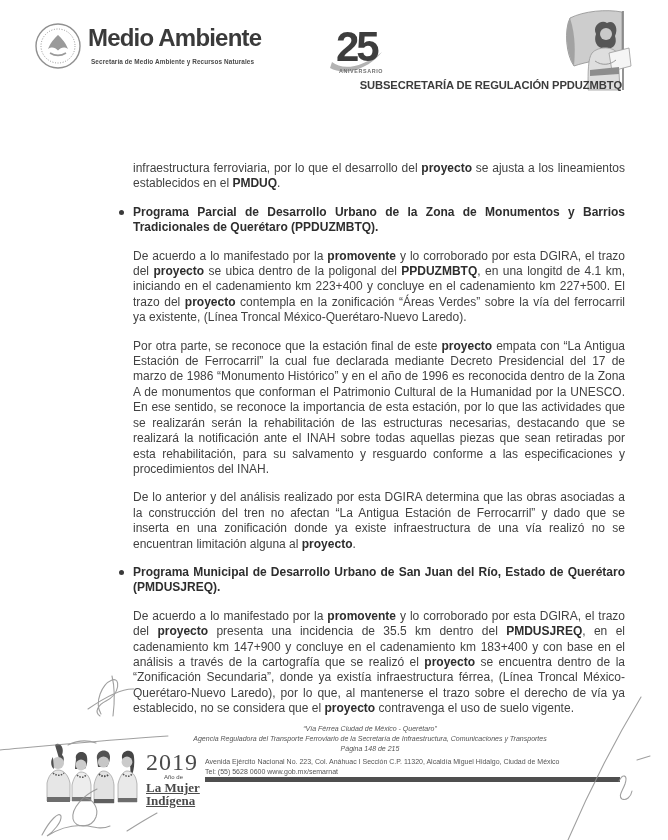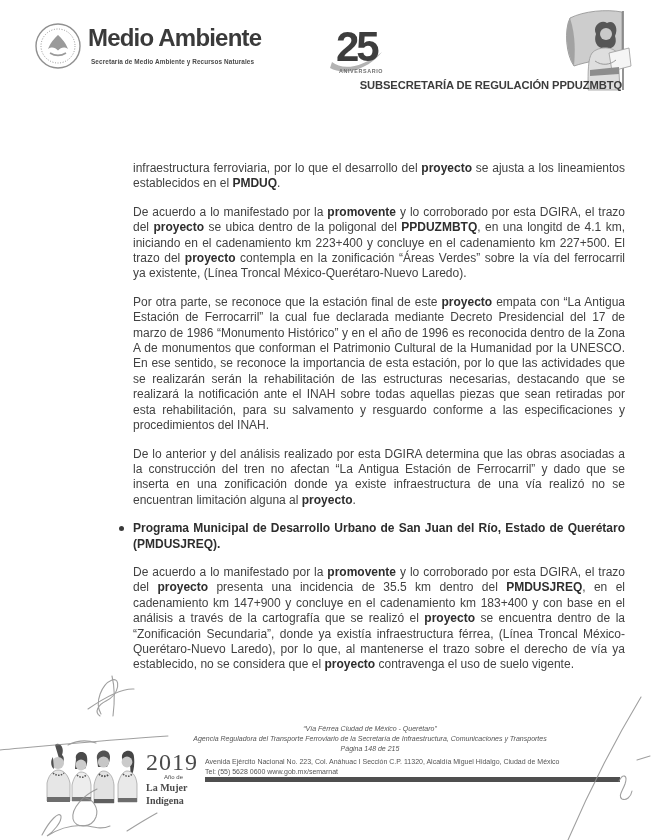--- a/index.html
+++ b/index.html
@@ -28,21 +28,21 @@
   .bullet .para{margin:0;font-weight:700;color:#2f2f2f;}
 
   
   .f-center{left:140px;top:724px;width:460px;text-align:center;color:#555;line-height:10px;}
   .f-it{font-style:italic;font-size:7px;}
   .f-addr{left:205px;top:757px;width:420px;font-size:7px;color:#555;line-height:9.6px;text-align:left;}
   .f-bar{left:205px;top:777px;width:415px;height:5px;background:#4f4f4f;}
   .y2025{left:146px;top:750px;width:70px;color:#4a4a4a;}
   .y2025 .yr{font-family:"Liberation Serif", serif;font-size:24px;font-weight:400;letter-spacing:1px;line-height:24px;}
   .y2025 .ad{font-size:6px;margin-left:18px;line-height:7px;}
-  .y2025 .lm{font-family:"Liberation Serif", serif;font-size:10px;font-weight:700;line-height:13px;}
+  .y2025 .lm{font-family:"Liberation Serif", serif;font-size:13px;font-weight:700;line-height:13px;text-decoration:underline;}
   svg{display:block;}
 </style>
 </head>
 <body>
 
 <div class="page">
 
   <div class="abs" style="left:34px;top:22px;width:48px;height:48px;">
     <svg width="48" height="48" viewBox="0 0 48 48">
       <circle cx="24" cy="24" r="22" fill="none" stroke="#909090" stroke-width="1.4"></circle>
@@ -78,20 +78,24 @@
   </div>
 
   <div class="abs dept">
     <div class="dept-l1">SUBSECRETARÍA DE REGULACIÓN PPDUZMBTQ</div>
   </div>
 
 
   <div class="abs body-col">
     <p class="para"><span>infraestructura ferroviaria, por lo que el desarrollo del </span><span class="b">proyecto</span><span> se ajusta a los lineamientos establecidos en el </span><span class="b">PMDUQ</span><span>.</span></p>
 
+    <div class="bullet">
+      <span class="dot"></span>
+      <p class="para"><span class="b">Programa Parcial de Desarrollo Urbano de la Zona de Monumentos y Barrios Tradicionales de Querétaro (PPDUZMBTQ).</span></p>
+    </div>
 
     <p class="para"><span>De acuerdo a lo manifestado por la </span><span class="b">promovente</span><span> y lo corroborado por esta DGIRA, el trazo del </span><span class="b">proyecto</span><span> se ubica dentro de la poligonal del </span><span class="b">PPDUZMBTQ</span><span>, en una longitd de 4.1 km, iniciando en el cadenamiento km 223+400 y concluye en el cadenamiento km 227+500. El trazo del </span><span class="b">proyecto</span><span> contempla en la zonificación “Áreas Verdes” sobre la vía del ferrocarril ya existente, (Línea Troncal México-Querétaro-Nuevo Laredo).</span></p>
     <p class="para"><span>Por otra parte, se reconoce que la estación final de este </span><span class="b">proyecto</span><span> empata con “La Antigua Estación de Ferrocarril” la cual fue declarada mediante Decreto Presidencial del 17 de marzo de 1986 “Monumento Histórico” y en el año de 1996 es reconocida dentro de la Zona A de monumentos que conforman el Patrimonio Cultural de la Humanidad por la UNESCO. En ese sentido, se reconoce la importancia de esta estación, por lo que las actividades que se realizarán serán la rehabilitación de las estructuras necesarias, destacando que se realizará la notificación ante el INAH sobre todas aquellas piezas que sean retiradas por esta rehabilitación, para su salvamento y resguardo conforme a las especificaciones y procedimientos del INAH.</span></p>
     <p class="para"><span>De lo anterior y del análisis realizado por esta DGIRA determina que las obras asociadas a la construcción del tren no afectan “La Antigua Estación de Ferrocarril” y dado que se inserta en una zonificación donde ya existe infraestructura de una vía realizó no se encuentran limitación alguna al </span><span class="b">proyecto</span><span>.</span></p>
 
     <div class="bullet">
       <span class="dot"></span>
       <p class="para"><span class="b">Programa Municipal de Desarrollo Urbano de San Juan del Río, Estado de Querétaro (PMDUSJREQ).</span></p>
     </div>
 

